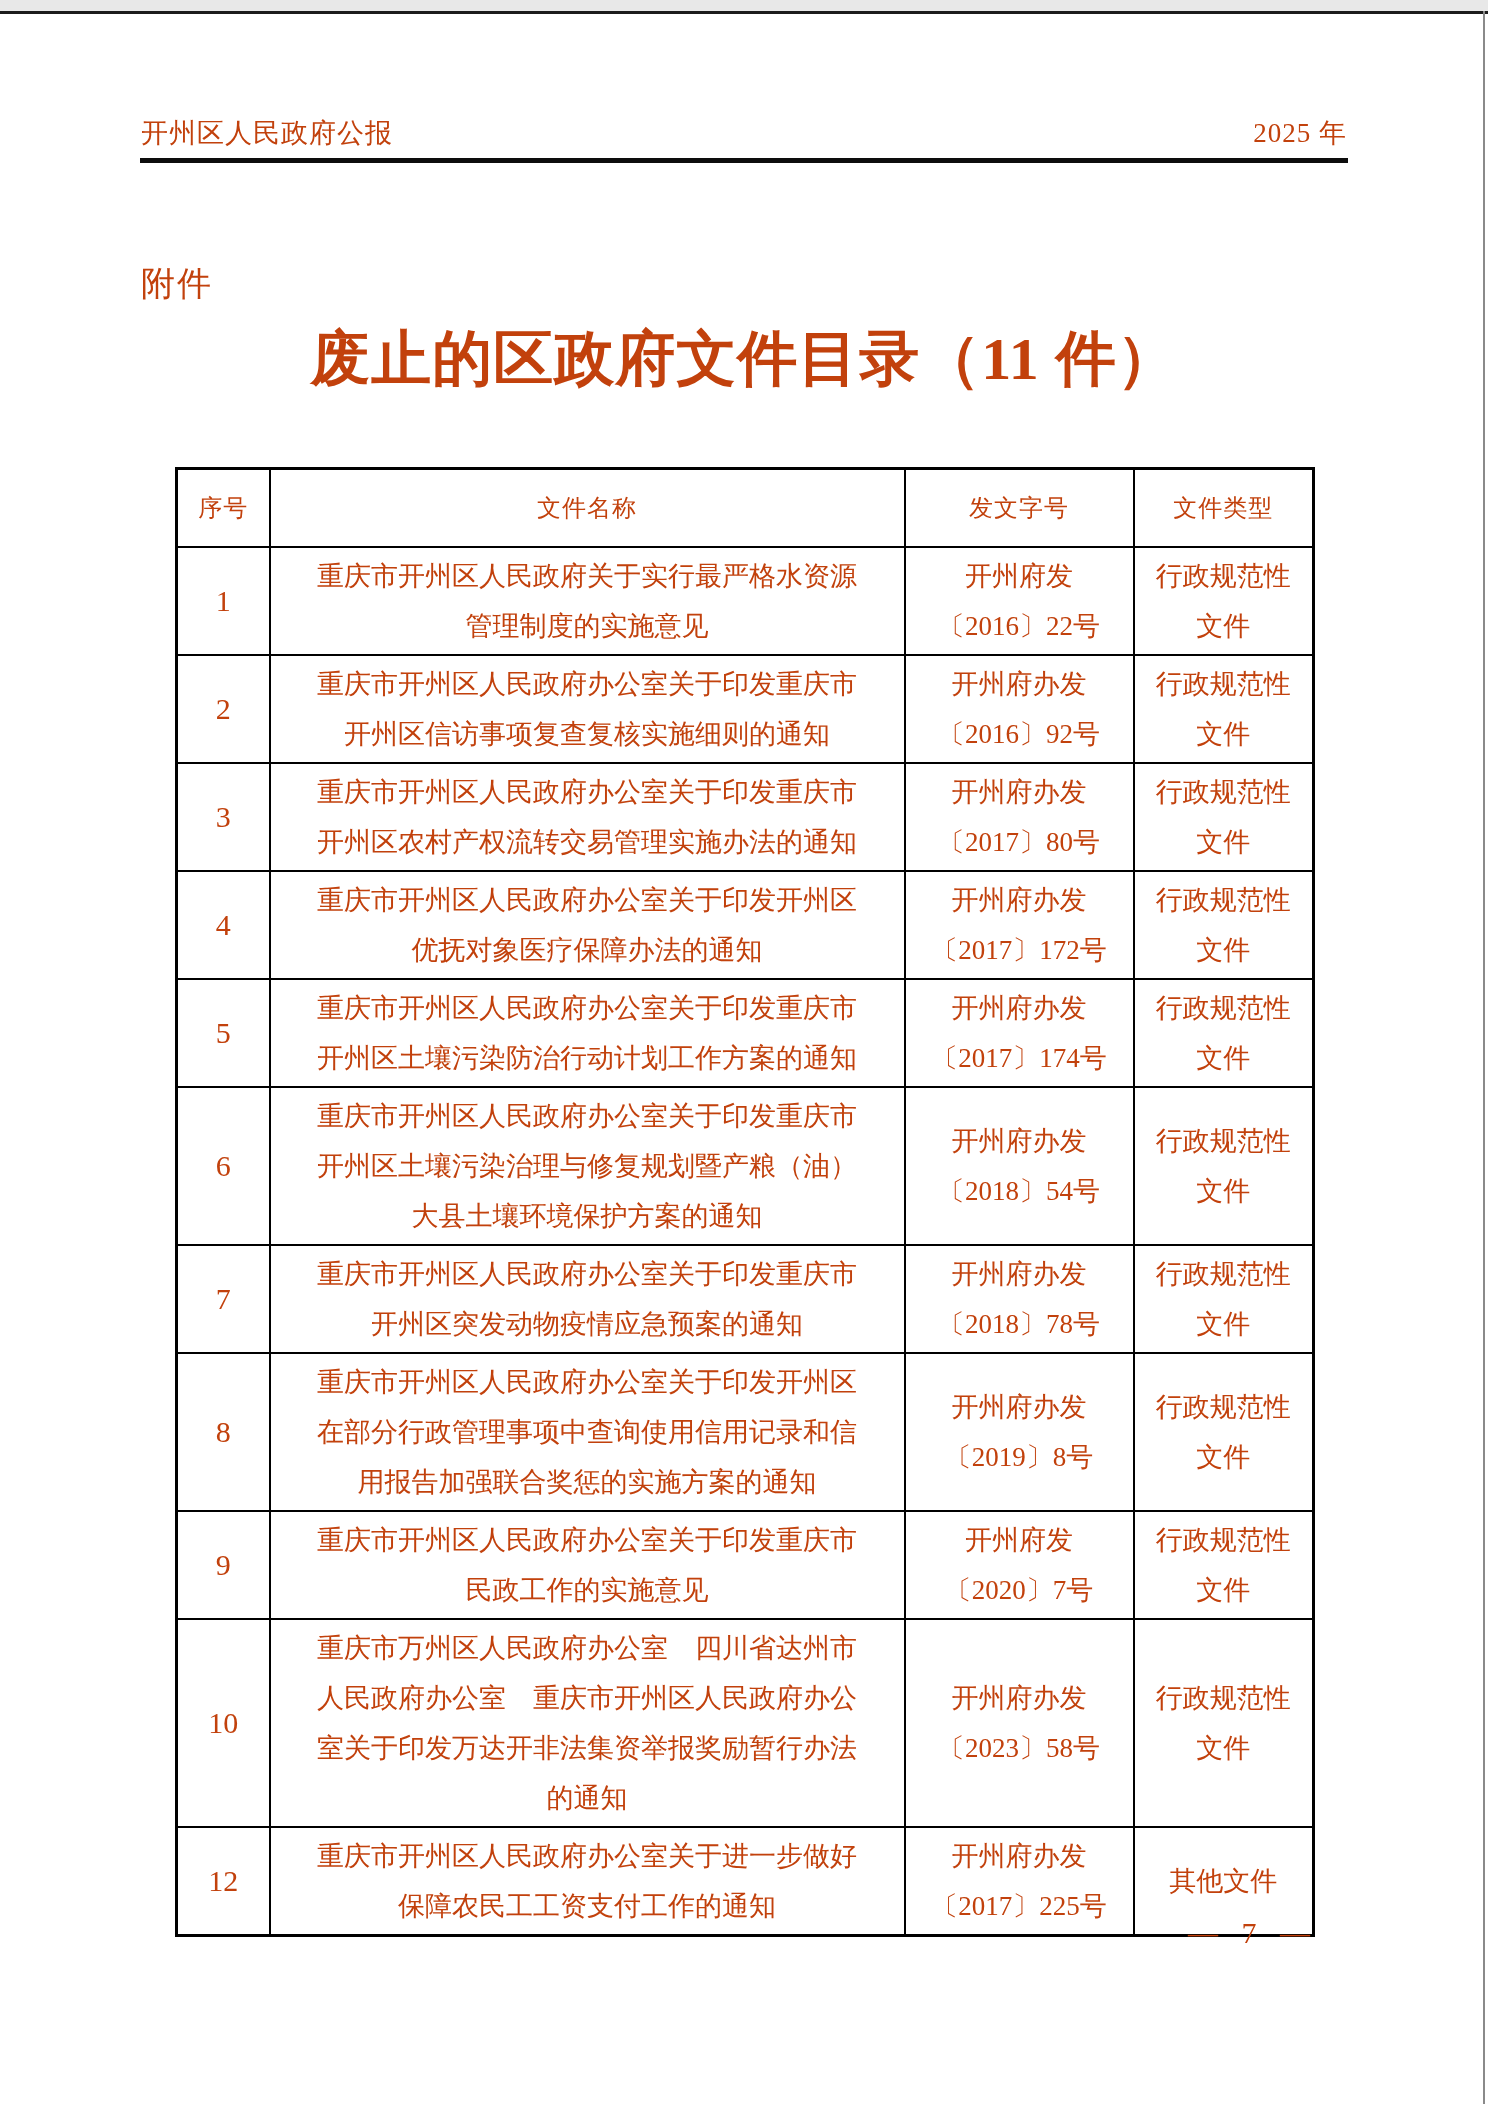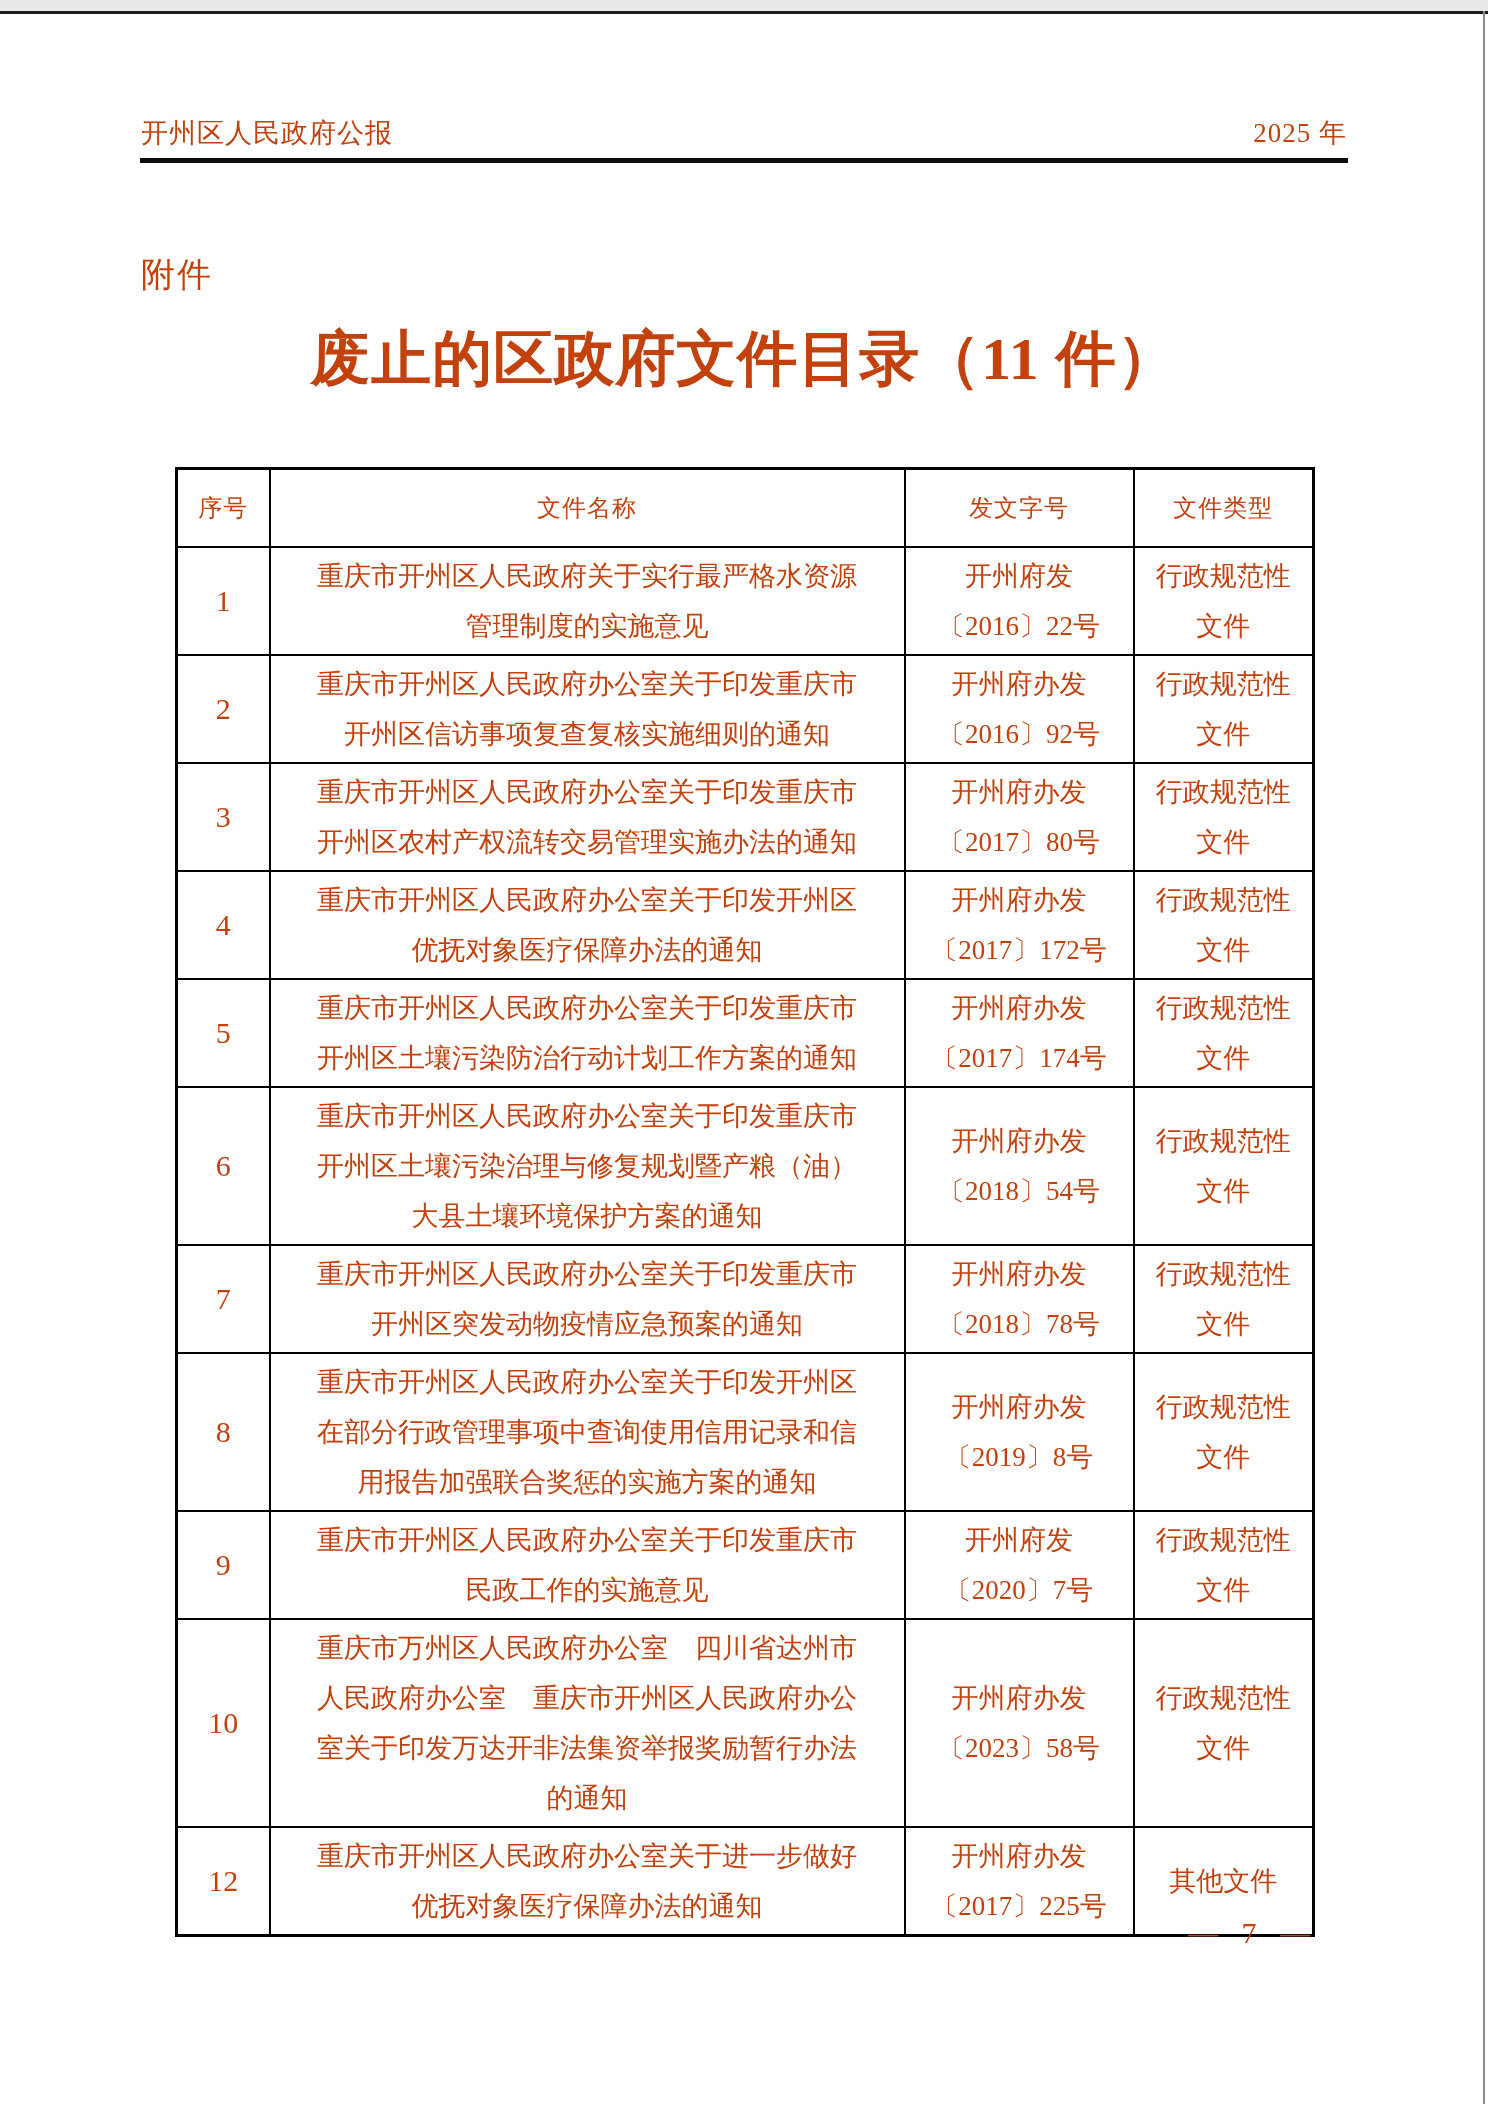--- a/index.html
+++ b/index.html
@@ -24,21 +24,21 @@
   .header-bar {
     position: absolute; top: 104px; left: 141px; right: 141px;
     display: flex; justify-content: space-between; align-items: baseline;
     font-size: 27px; letter-spacing: 1px;
   }
   .rule {
     position: absolute; top: 147px; left: 140px; right: 140px; height: 5px;
     background: #0d0d0d;
   }
   .attachment {
-    position: absolute; top: 241px; left: 141px;
+    position: absolute; top: 250px; left: 141px;
     font-size: 34px; letter-spacing: 2px;
   }
   .doc-title {
     position: absolute; top: 308px; left: 0; width: 100%;
     text-align: center; font-size: 60px; font-weight: bold;
     letter-spacing: 1px;
   }
   table.catalog {
     position: absolute; top: 456px; left: 175px;
     width: 1137px; border-collapse: collapse;
@@ -194,21 +194,21 @@
 室关于印发万达开非法集资举报奖励暂行办法
 的通知</td>
         <td>开州府办发
 〔2023〕58号</td>
         <td>行政规范性
 文件</td>
       </tr>
       <tr>
         <td class="no">12</td>
         <td>重庆市开州区人民政府办公室关于进一步做好
-优抚对象医疗保障办法的通知</td>
+保障农民工工资支付工作的通知</td>
         <td>开州府办发
 〔2017〕225号</td>
         <td>其他文件</td>
       </tr>
     </tbody>
   </table>
 
   <div class="page-footer">— 7 —</div>
 </div>
 

